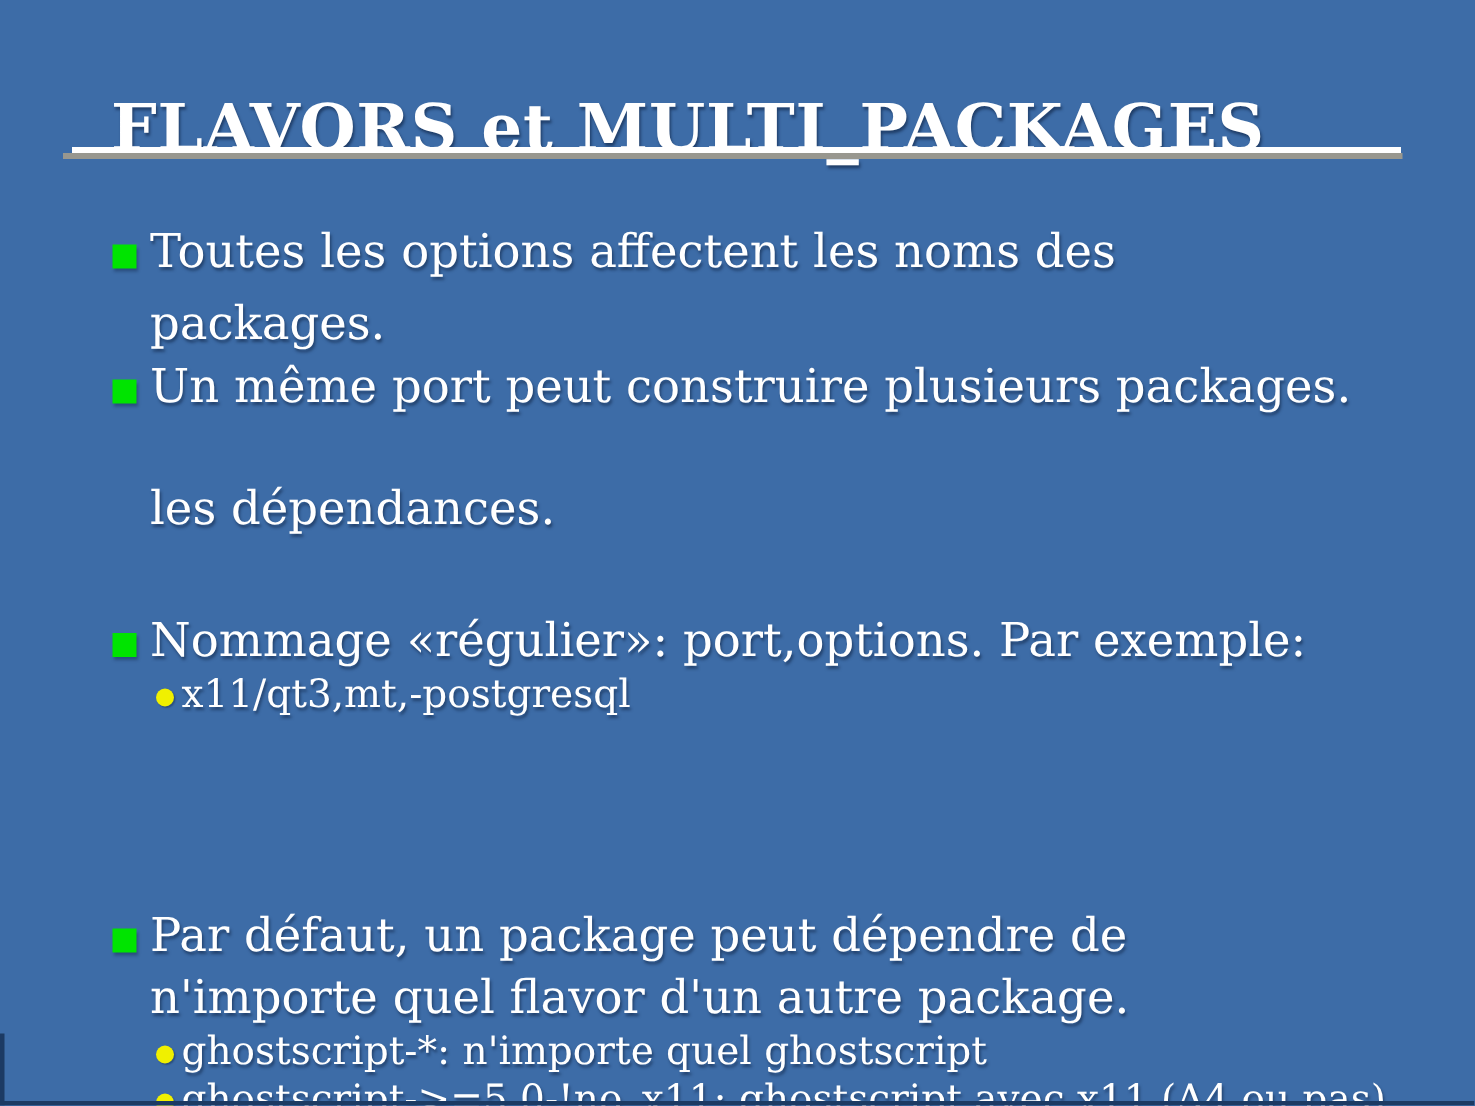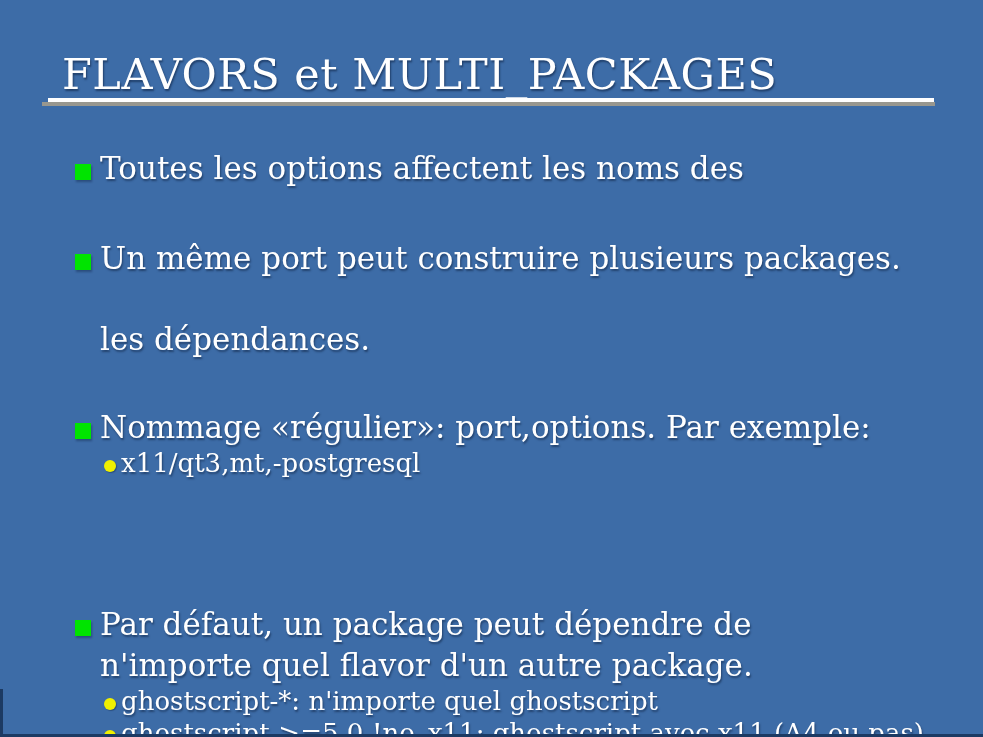--- a/index.html
+++ b/index.html
@@ -100,26 +100,29 @@
     width: 3px;
     height: 48px;
     background: #1c3a63;
   }
 </style>
 </head>
 <body>
 
 <div class="slide">
 
-  <h1 class="title" style="margin:0; font-weight:normal;">FLAVORS et MULTI_PACKAGES</h1>
+  <h1 class="title" style="margin:12px; font-weight:bold;">FLAVORS et MULTI_PACKAGES</h1>
   <div class="rule-white"></div>
   <div class="rule-gray"></div>
 
   <div class="item lvl1" style="top:150px">
     <span class="sq"></span><span>Toutes les options affectent les noms des</span>
+  </div>
+  <div class="item lvl1cont" style="top:198px">
+    <span>packages.</span>
   </div>
 
   <div class="item lvl1" style="top:240px">
     <span class="sq"></span><span>Un même port peut construire plusieurs packages.</span>
   </div>
 
   <div class="item lvl1cont" style="top:321px">
     <span>les dépendances.</span>
   </div>
 

